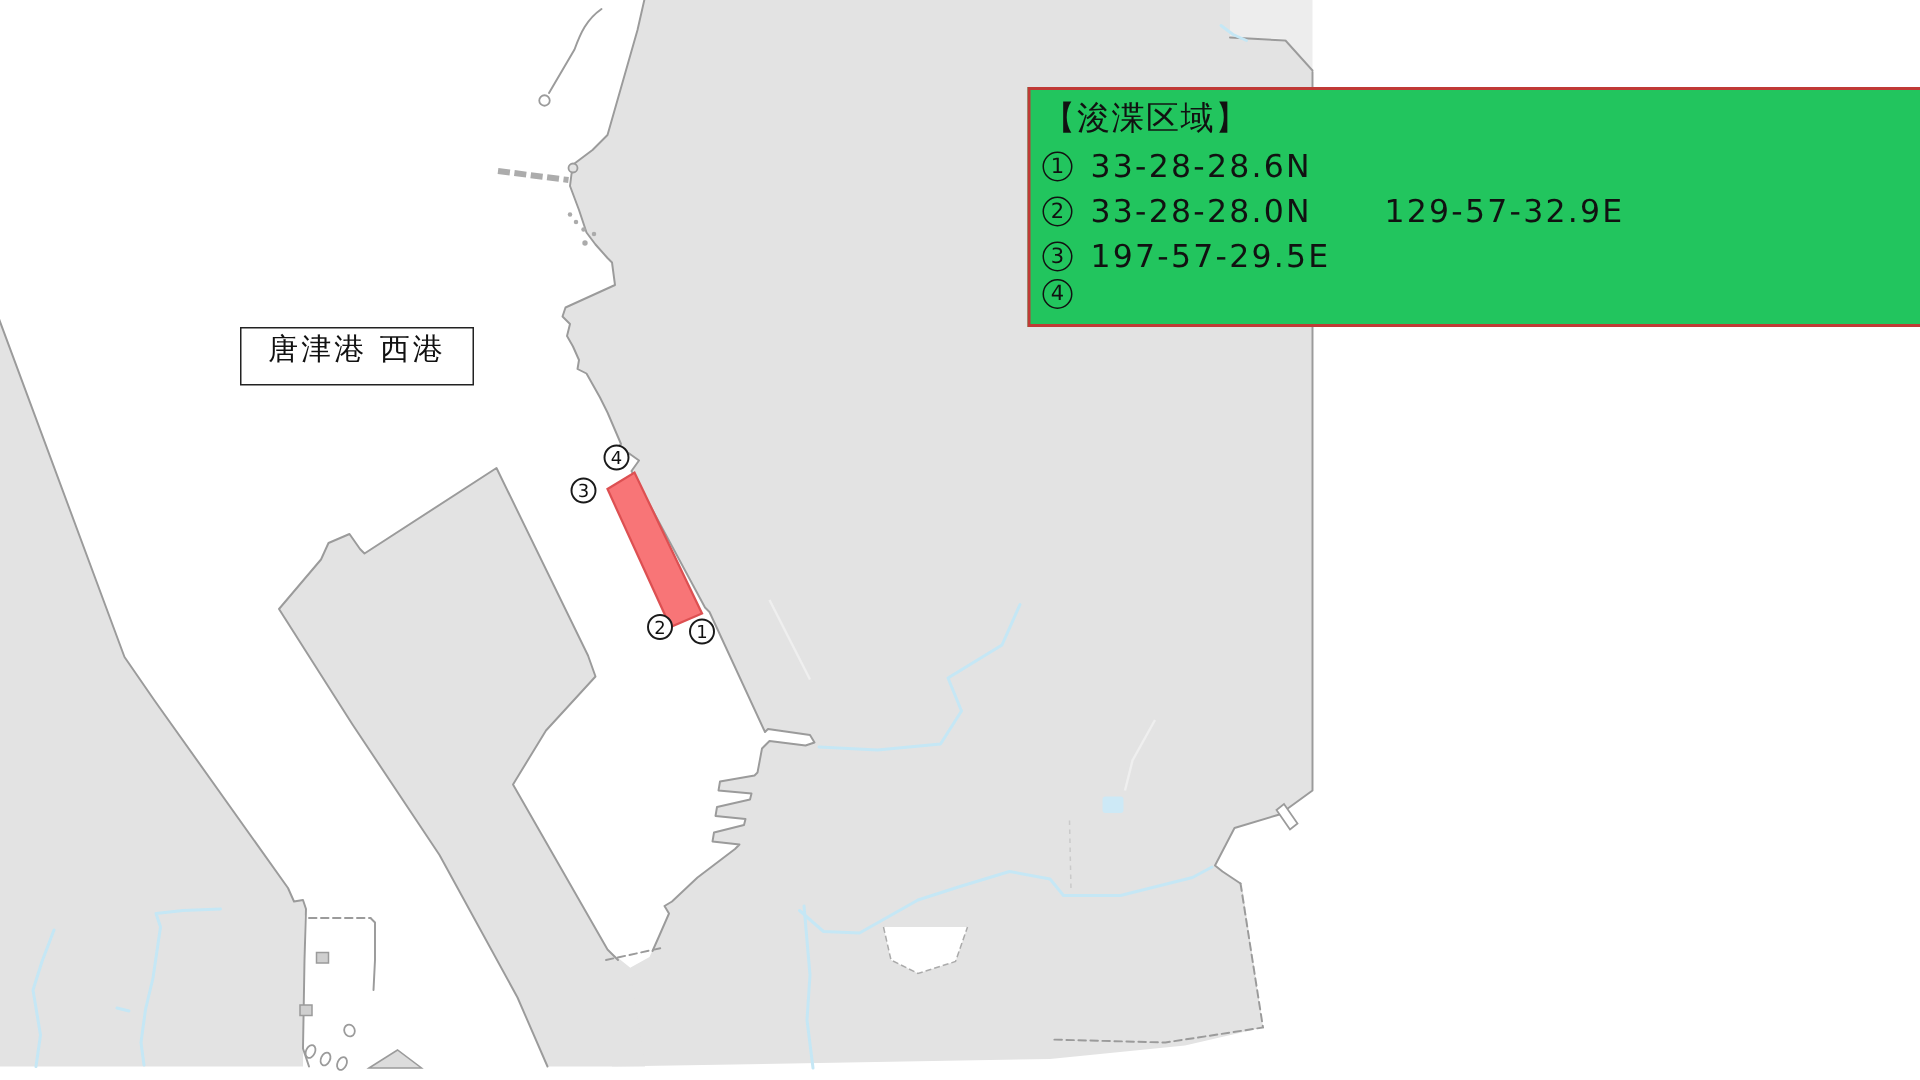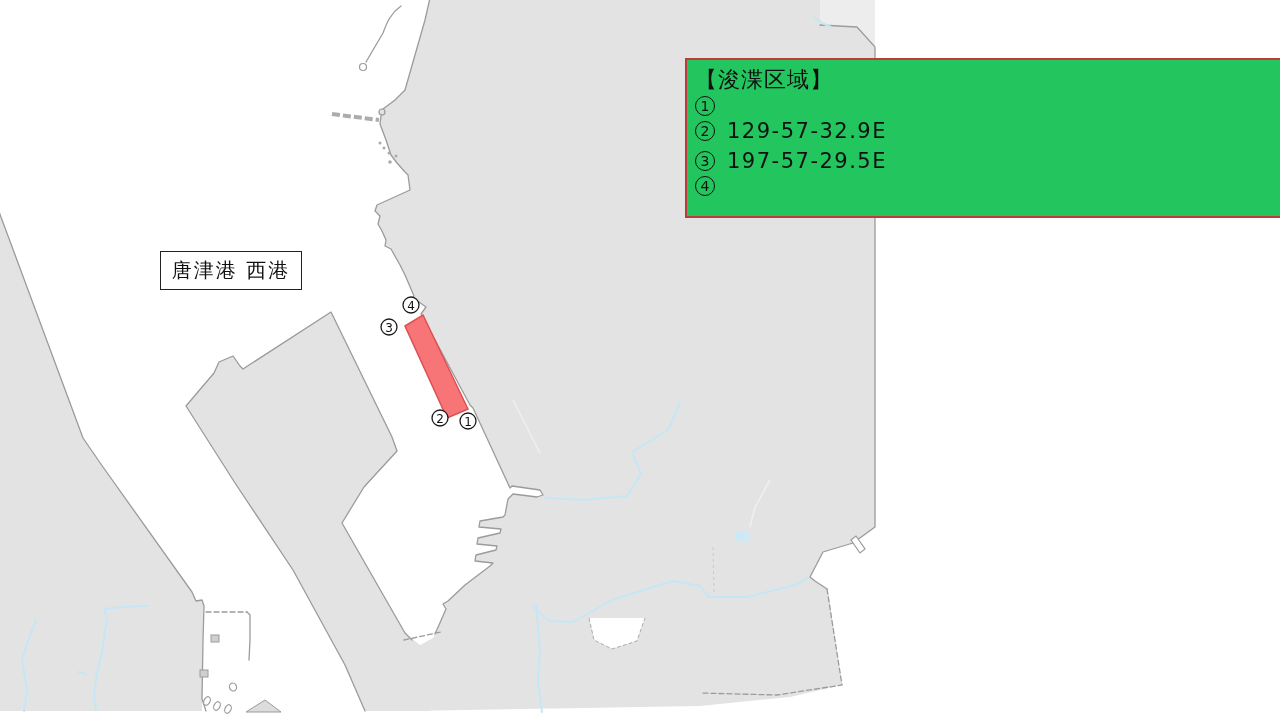--- a/index.html
+++ b/index.html
@@ -43,24 +43,24 @@
   .legend-num{
     flex:0 0 auto;width:20px;height:20px;border:1.5px solid #111;border-radius:50%;
     display:inline-flex;align-items:center;justify-content:center;
     font-size:14px;letter-spacing:0;margin-right:12px;box-sizing:border-box;
   }
   .legend-lat{width:196px;}
   .legend-lon{}
 
   
   .port-label{
-    position:absolute;left:160px;top:218px;width:142px;height:39px;
+    position:absolute;left:160px;top:218px;width:156px;height:39px;
     box-sizing:border-box;border:1.6px solid #222;background:#fff;
-    display:flex;align-items:center;justify-content:center;
-    font-size:20px;letter-spacing:2px;color:#111;margin-top:33px;
+    display:flex;align-items:flex-start;justify-content:center;
+    font-size:20px;letter-spacing:2px;color:#111;
   }
 </style>
 </head>
 <body>
 
 <div class="stage">
 
   <svg class="map-canvas" viewBox="0 0 1280 720" xmlns="http://www.w3.org/2000/svg">
       <polygon points="430 -2 425 20 405 90 395 100 383 109 381 116 380 124 386 140 391 155 397 163 405 172 408 175 410 190 377 205 375 211 380 216 378 224 382 231 386 240 385 246 391 249 400 265 405 275 414 296 409 301 419 302 426 307 421 314 470 405 473 408 510 488 512 486 540 490 543 495 537 497 513 494 508 499 505 515 503 517 480 521 479 527 501 529 500 533 478 538 477 544 497 546 496 550 476 555 475 561 493 563 490 566 465 585 448 601 443 604 446 609 439 625 433 638 415 648 408 711 700 706 790 697 842 685 828 590 815 581 810 577 823 552 853 543 875 527 875 48 857 27 820 25 820 -2" class="land"></polygon>
       <polygon points="820 -2 875 -2 875 46 857 26 820 25" class="land-light"></polygon>
@@ -126,23 +126,25 @@
 
   <div class="port-label">
     <span>唐津港 西港</span>
   </div>
 
   <div class="legend">
     <div class="legend-title">【浚渫区域】</div>
     <div id="legend-rows">
         <div class="legend-row">
       <span class="legend-num">1</span>
+      <span class="legend-lat">33-28-28.6N</span>
     </div>
         <div class="legend-row">
       <span class="legend-num">2</span>
+      <span class="legend-lat">33-28-28.0N</span>
       <span class="legend-lon">129-57-32.9E</span>
     </div>
         <div class="legend-row">
       <span class="legend-num">3</span>
       <span class="legend-lon">197-57-29.5E</span>
     </div>
         <div class="legend-row">
       <span class="legend-num">4</span>
     </div>
       </div>

